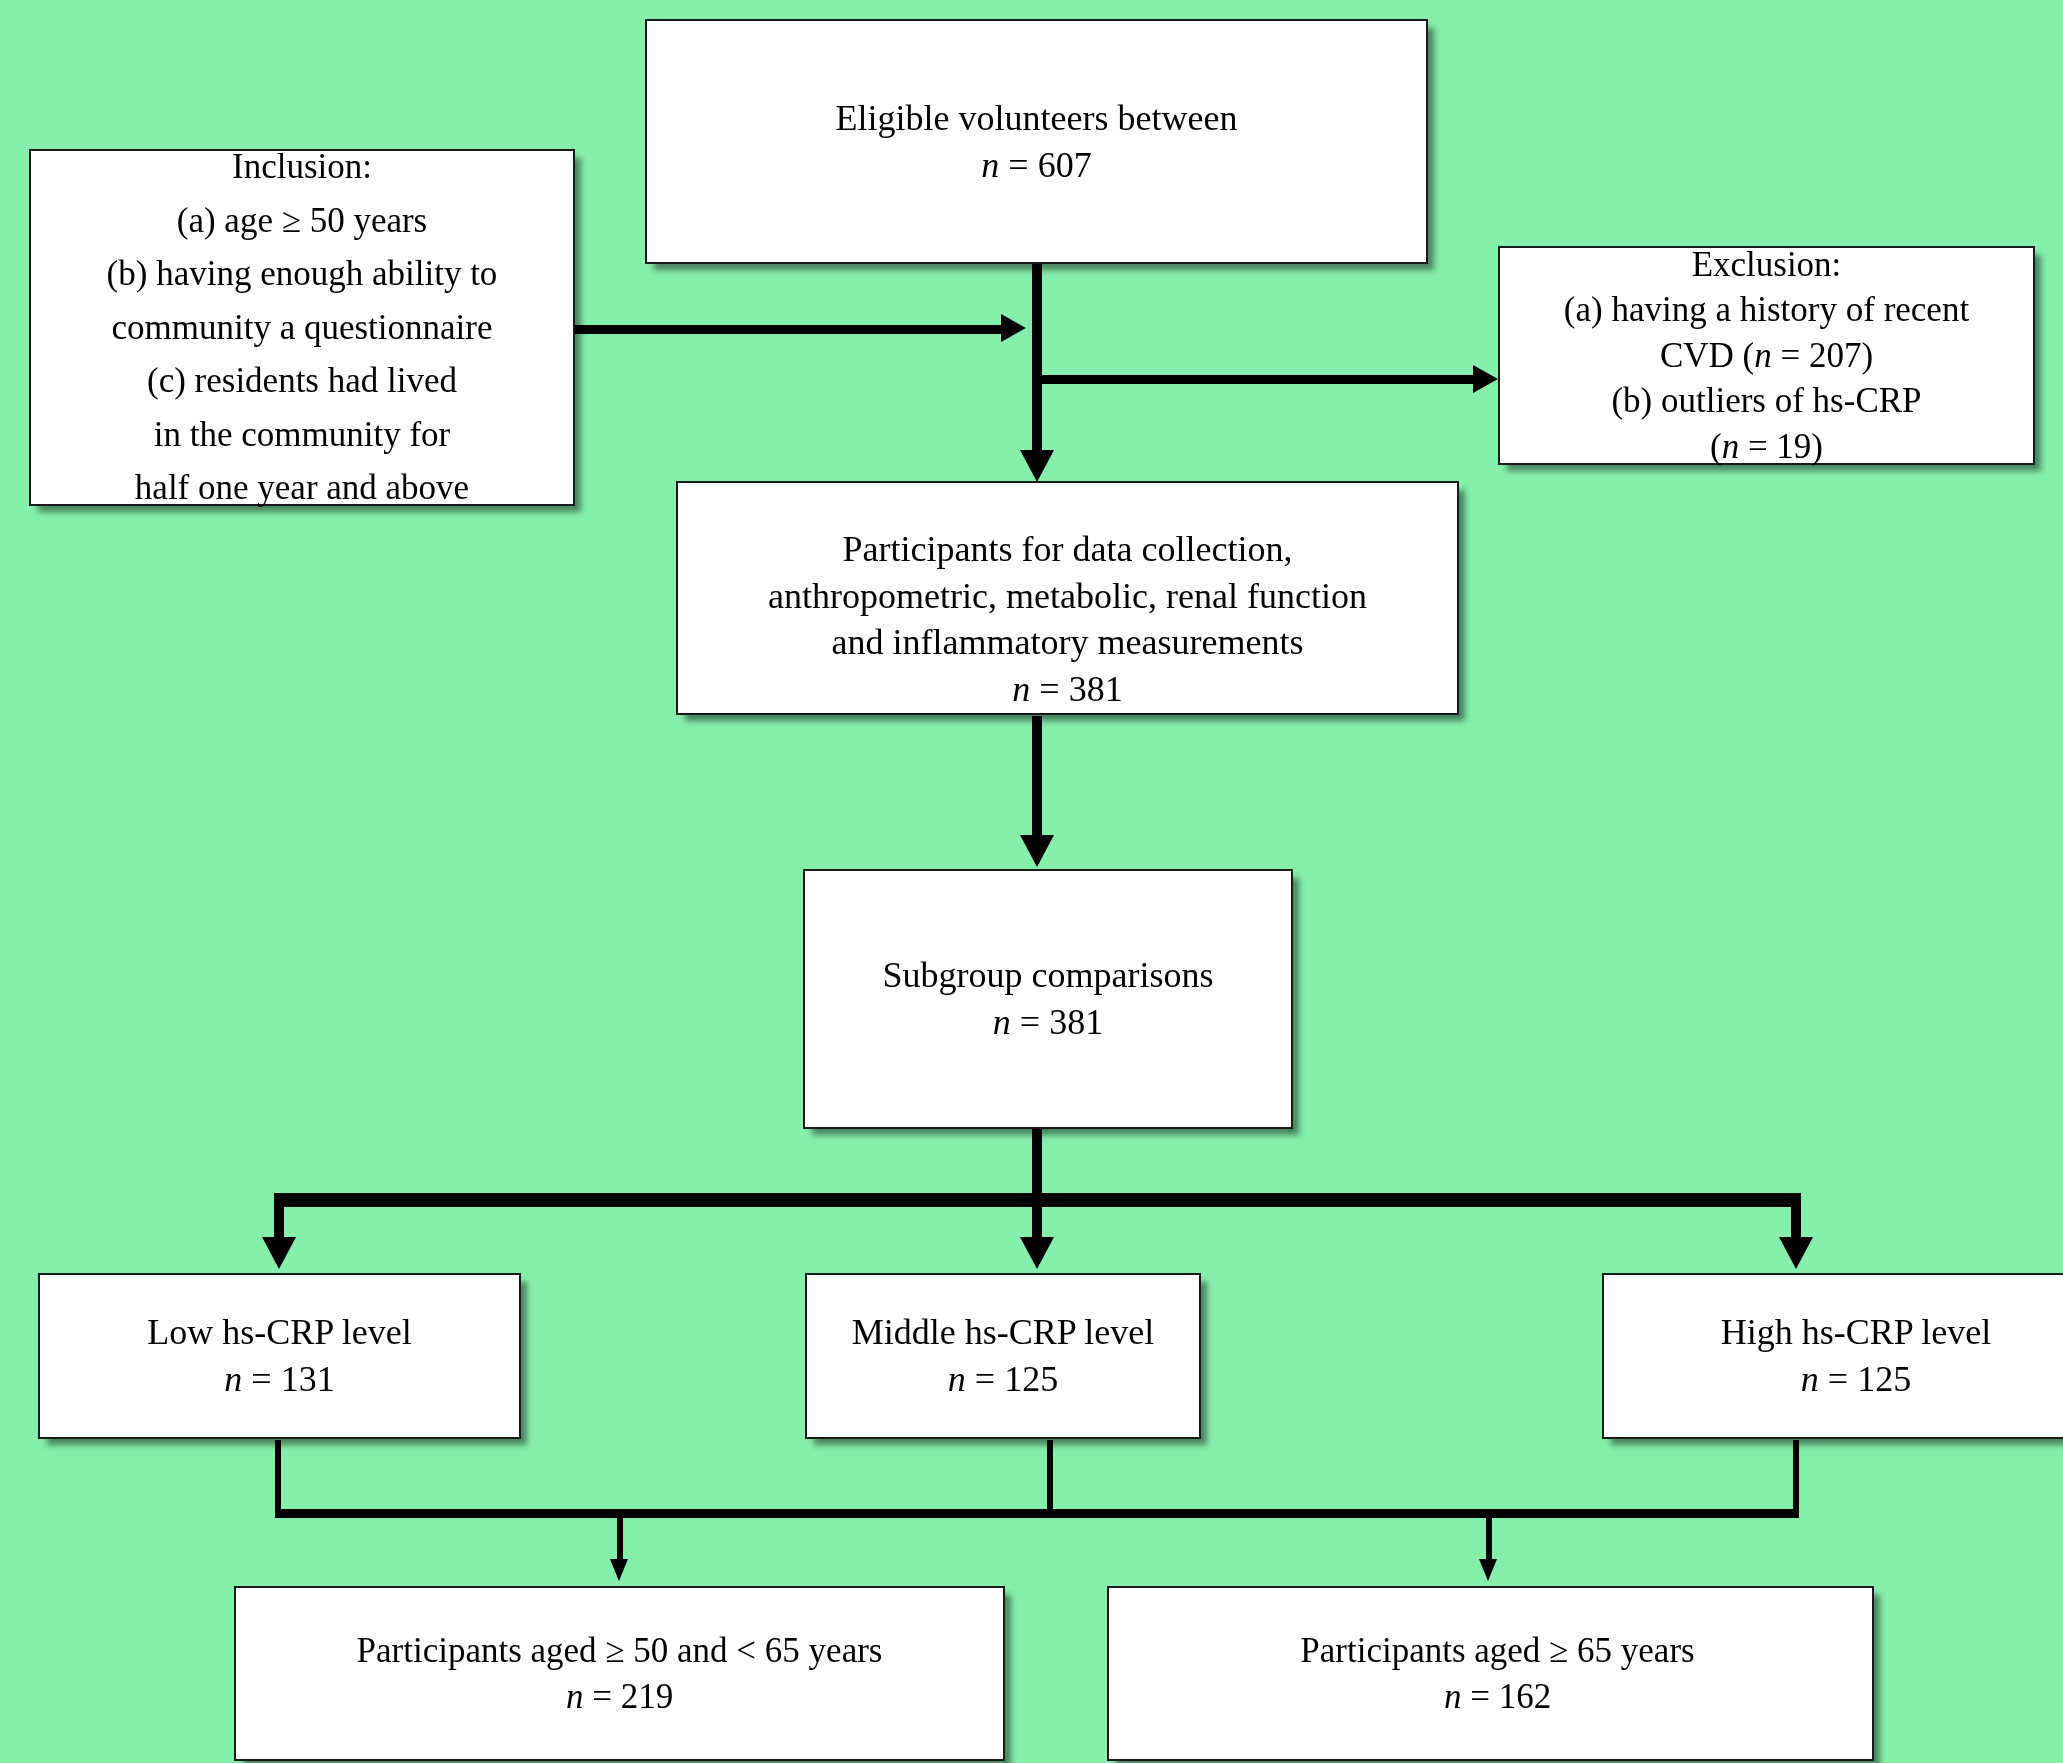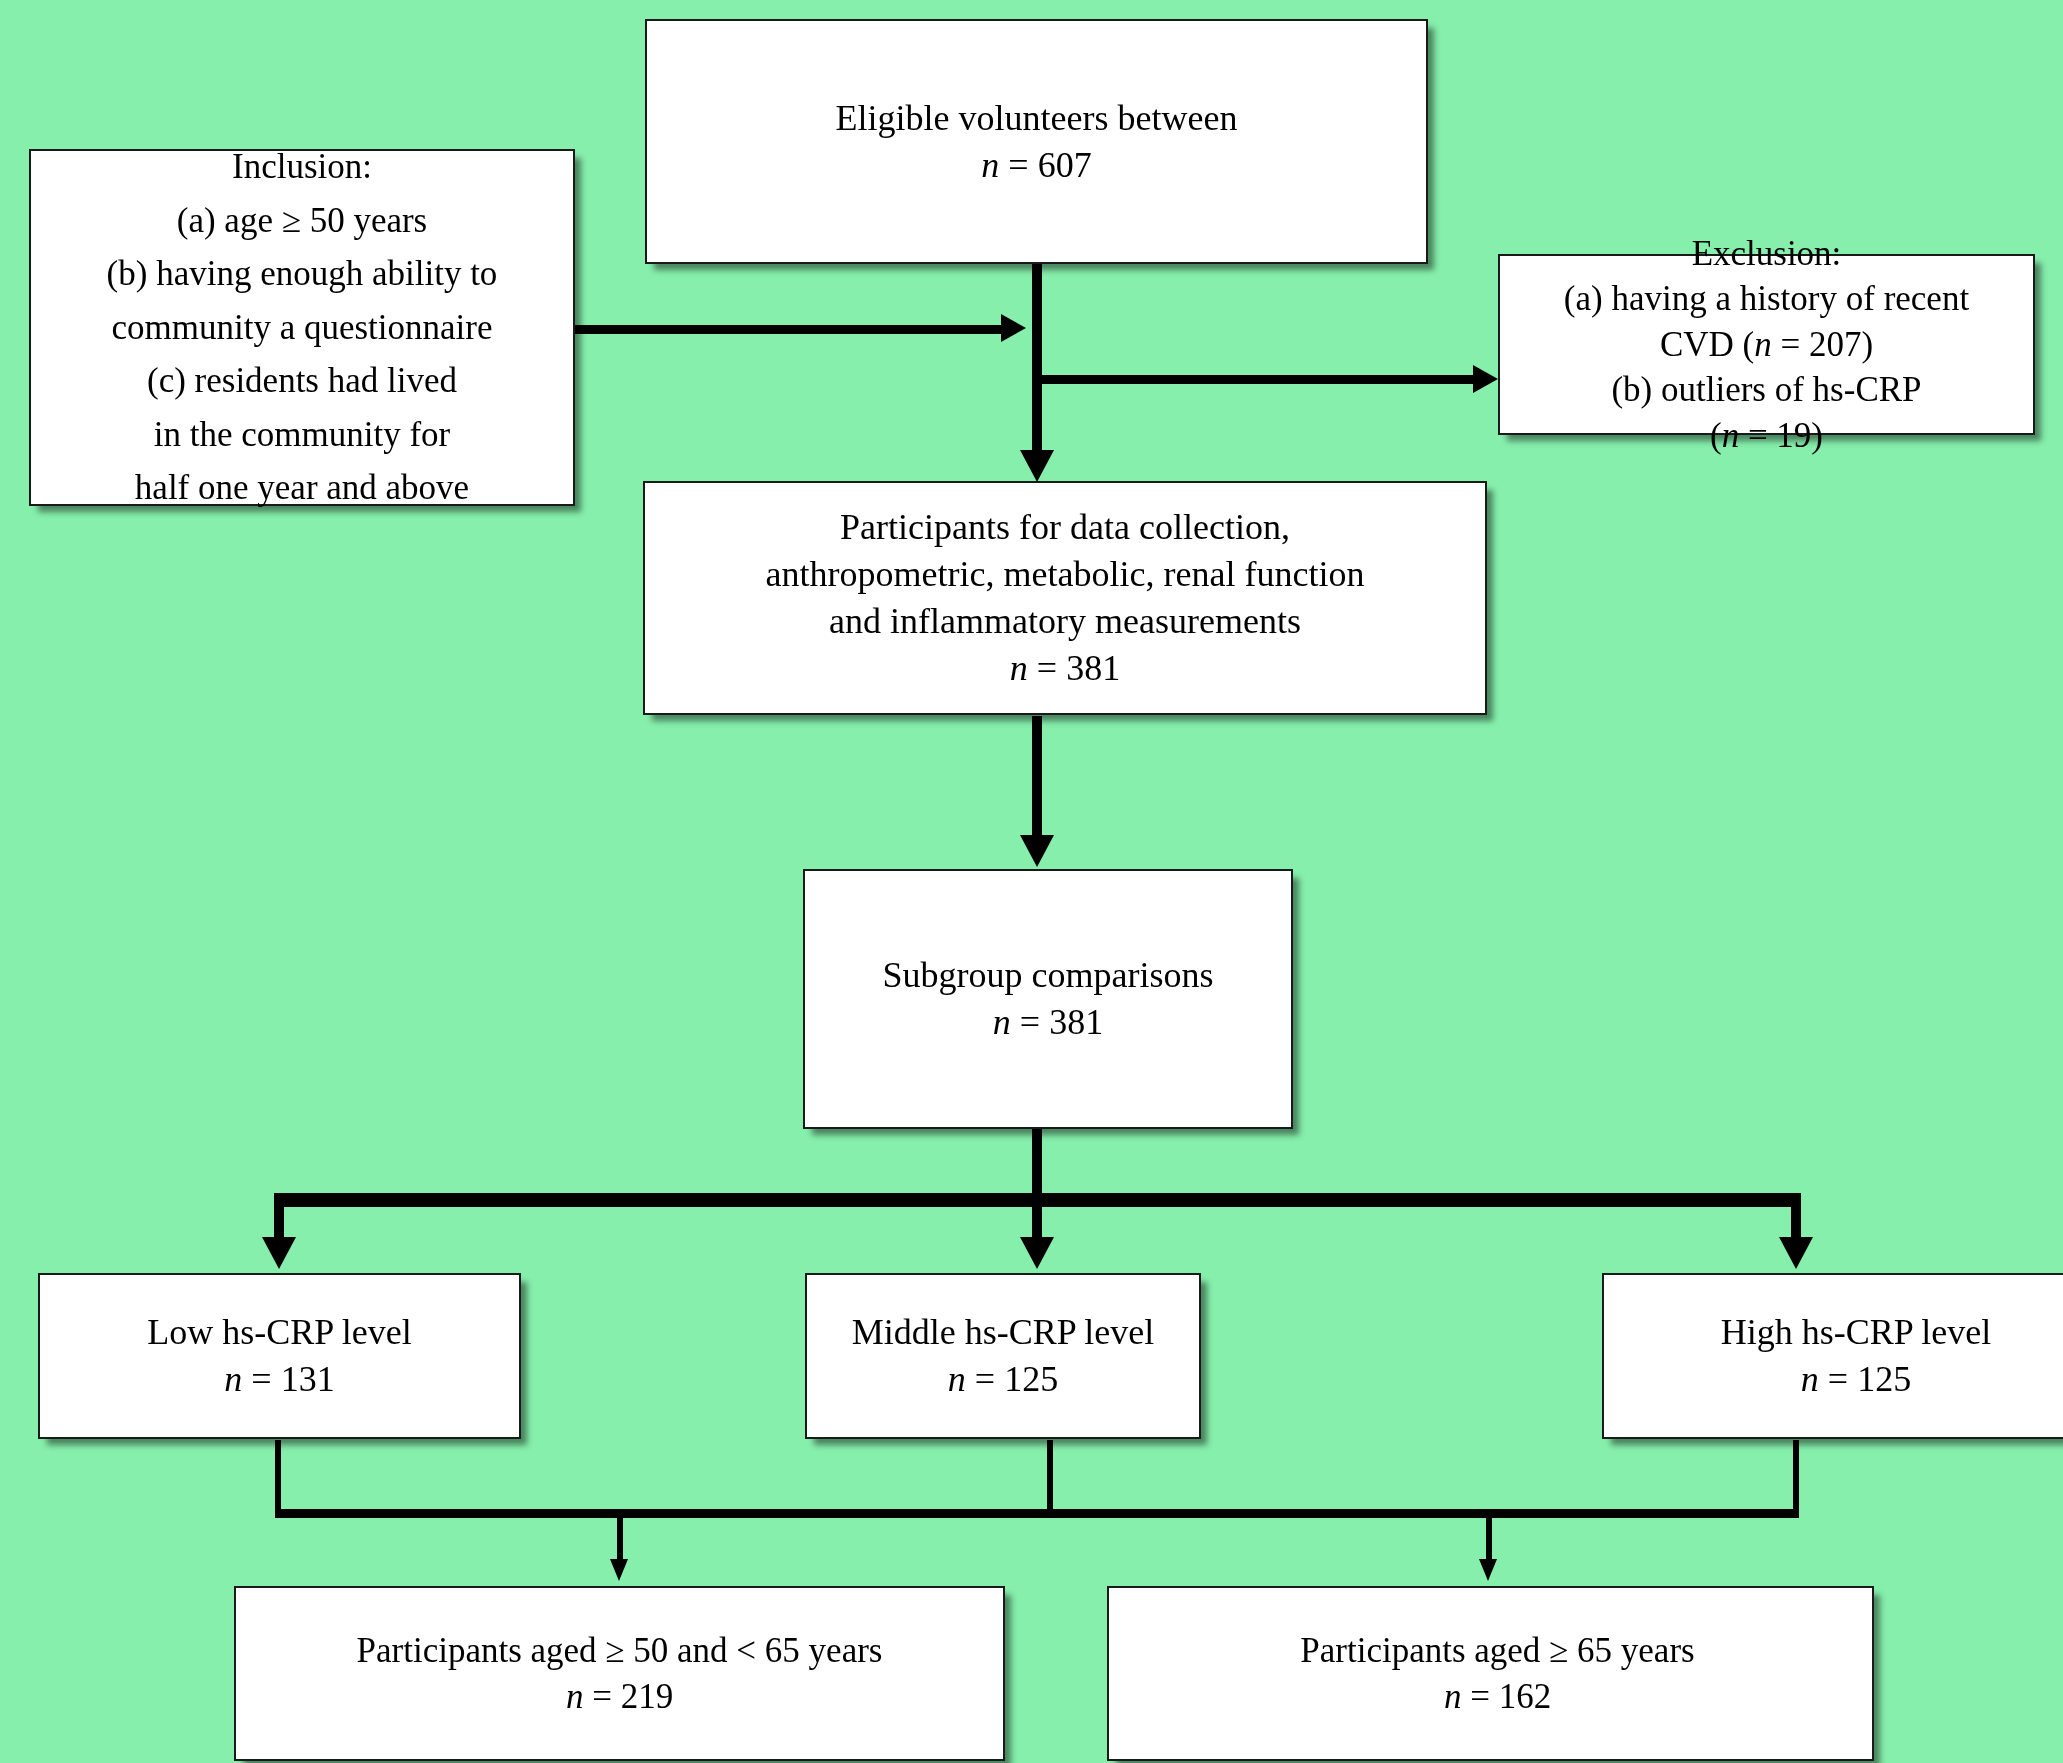--- a/index.html
+++ b/index.html
@@ -75,29 +75,29 @@
   <div class="box" style="left:29px; top:149px; width:546px; height:357px;gap:8px;">
     <span class="ln f41">Inclusion:</span>
     <span class="ln f41">(a) age ≥ 50 years</span>
     <span class="ln f41">(b) having enough ability to</span>
     <span class="ln f41">community a questionnaire</span>
     <span class="ln f41">(c) residents had lived</span>
     <span class="ln f41">in the community for</span>
     <span class="ln f41">half one year and above</span>
   </div>
 
-  <div class="box" style="left:1498px; top:254px; width:537px; height:181px;">
+  <div class="box" style="left:1498px; top:246px; width:537px; height:219px;">
     <span class="ln f41">Exclusion:</span>
     <span class="ln f41">(a) having a history of recent</span>
     <span class="ln f41"><span>CVD (</span><span class="ital">n</span><span> = 207)</span></span>
     <span class="ln f41">(b) outliers of hs-CRP</span>
     <span class="ln f41"><span>(</span><span class="ital">n</span><span> = 19)</span></span>
   </div>
 
-  <div class="box" style="left:643px; top:481px; width:844px; height:234px;">
+  <div class="box" style="left:676px; top:481px; width:783px; height:234px;justify-content:flex-end;">
     <span class="ln f42">Participants for data collection,</span>
     <span class="ln f42">anthropometric,  metabolic, renal function</span>
     <span class="ln f42">and inflammatory measurements</span>
     <span class="ln f42"><span class="ital">n</span><span> = </span><span>381</span></span>
   </div>
 
   <div class="box" style="left:803px; top:869px; width:490px; height:260px;">
     <span class="ln f42">Subgroup comparisons</span>
     <span class="ln f42"><span class="ital">n</span><span> = </span><span>381</span></span>
   </div>

